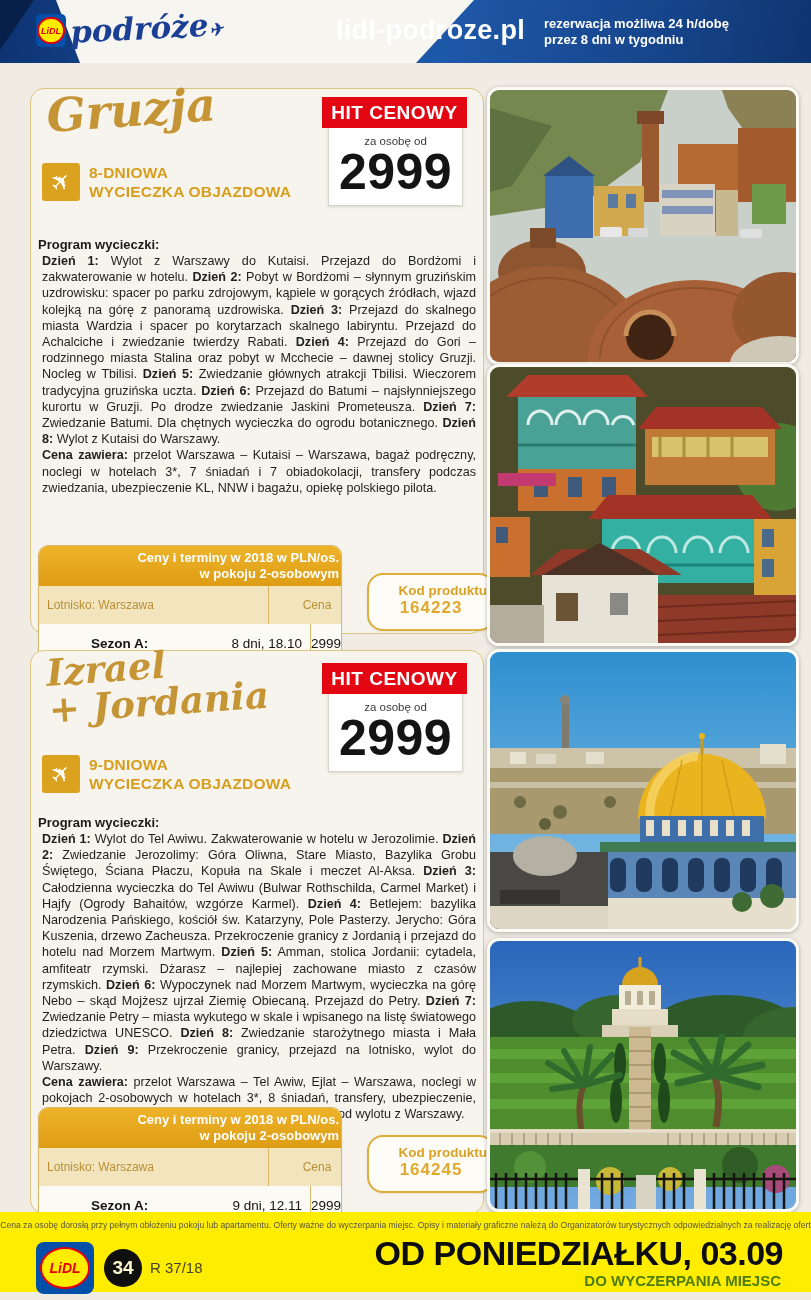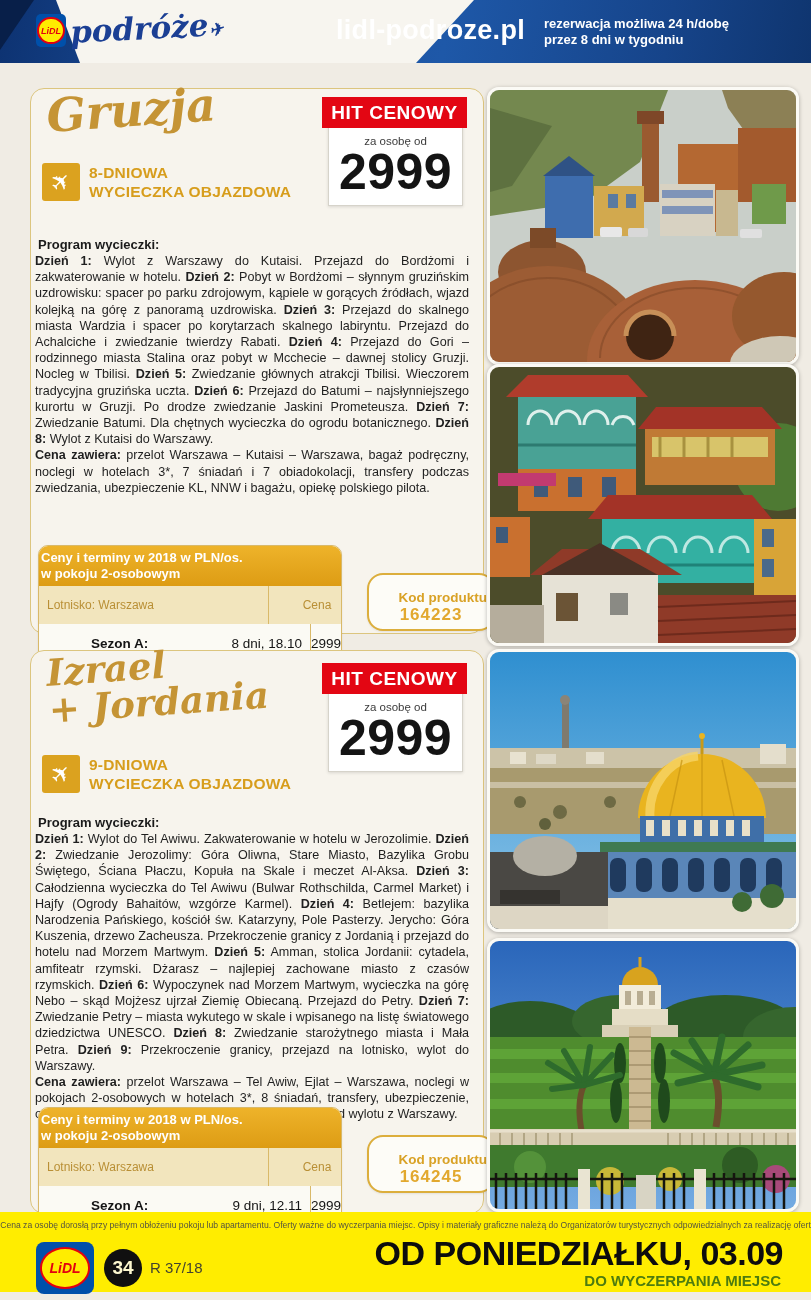--- a/index.html
+++ b/index.html
@@ -42,41 +42,41 @@
         border:1px solid #d6d3ca;box-shadow:0 1px 3px rgba(0,0,0,.12);z-index:2;text-align:center;}
   #card2 .price-box{top:30px;}
   .price-prefix{margin-top:19px;font-size:11.5px;color:#3c3c3c;}
   .price-big{font-size:50px;font-weight:800;color:#141414;line-height:1.02;letter-spacing:.5px;}
   .plane-row{position:absolute;left:11px;display:flex;align-items:center;gap:9px;}
   #card1 .plane-row{top:74px;}
   #card2 .plane-row{top:104px;}
   .plane-sq{width:38px;height:38px;background:#dba21f;border-radius:3px;display:flex;align-items:center;justify-content:center;}
   .plane-sq span{color:#fff;font-size:24px;transform:rotate(-45deg);}
   .duration{color:#d79d1c;font-weight:800;font-size:15.5px;line-height:19px;letter-spacing:.2px;}
-  .prog{position:absolute;left:4px;width:434px;color:#1f1f1f;font-size:12.6px;line-height:16.2px;text-align:justify;}
+  .prog{position:absolute;left:11px;width:434px;color:#1f1f1f;font-size:12.6px;line-height:16.2px;text-align:justify;}
   .prog b{font-weight:700;}
   #card1 .prog-label{top:148px;}  #card1 .prog-body{top:164px;}
   #card2 .prog-label{top:164px;}  #card2 .prog-body{top:180px;}
   .prog-label{position:absolute;left:7px;font-weight:700;font-size:13px;color:#1a1a1a;}
   
   .ptable{position:absolute;left:7px;top:456px;width:302px;border:1px solid #d9b969;border-radius:10px;
         overflow:hidden;background:#fbfaf4;box-shadow:0 1px 2px rgba(0,0,0,.1);}
   .pt-head{background:linear-gradient(180deg,#eeb32a,#dd9c14);color:#fff;font-weight:700;font-size:13px;
-        text-align:left;line-height:16px;padding:4px 2px;}
+        text-align:right;line-height:16px;padding:4px 2px;}
   .pt-row{display:flex;align-items:stretch;}
   .pt-mid{background:#f2e5bd;color:#b98f35;font-size:12px;gap:24px;}
   .pt-bot{background:#fbfaf4;color:#141414;font-size:13.5px;}
   .pt-c1{width:230px;display:flex;align-items:center;padding:3px 8px;box-sizing:border-box;border-right:1px solid #d9b969;}
   .pt-c2{flex:1;display:flex;align-items:center;justify-content:center;padding:12px 0;}
   .pt-bot .pt-c1{justify-content:space-between;margin-left:44px;}
   .pt-season{font-weight:700;}
   
   .kod-box{position:absolute;left:336px;top:484px;width:124px;height:54px;border:2px solid #dcae3c;
         border-radius:16px;background:#fdfcf7;text-align:center;box-shadow:0 1px 2px rgba(0,0,0,.08);}
-  .kod-label{margin-top:15px;color:#d9a226;font-weight:700;font-size:13.5px;padding-left:28px;}
+  .kod-label{margin-top:8px;color:#d9a226;font-weight:700;font-size:13.5px;padding-left:28px;}
   .kod-code{color:#e2a82e;font-weight:800;font-size:17px;letter-spacing:1px;}
   
   .photo{position:absolute;left:487px;width:306px;border:3px solid #fbfaf5;border-radius:12px;
         overflow:hidden;box-shadow:0 1px 4px rgba(0,0,0,.28);}
   .photo svg{display:block;}
   #photo1{top:87px;height:272px;}
   #photo2{top:364px;height:276px;}
   #photo3{top:649px;height:277px;}
   #photo4{top:938px;height:268px;}
   

